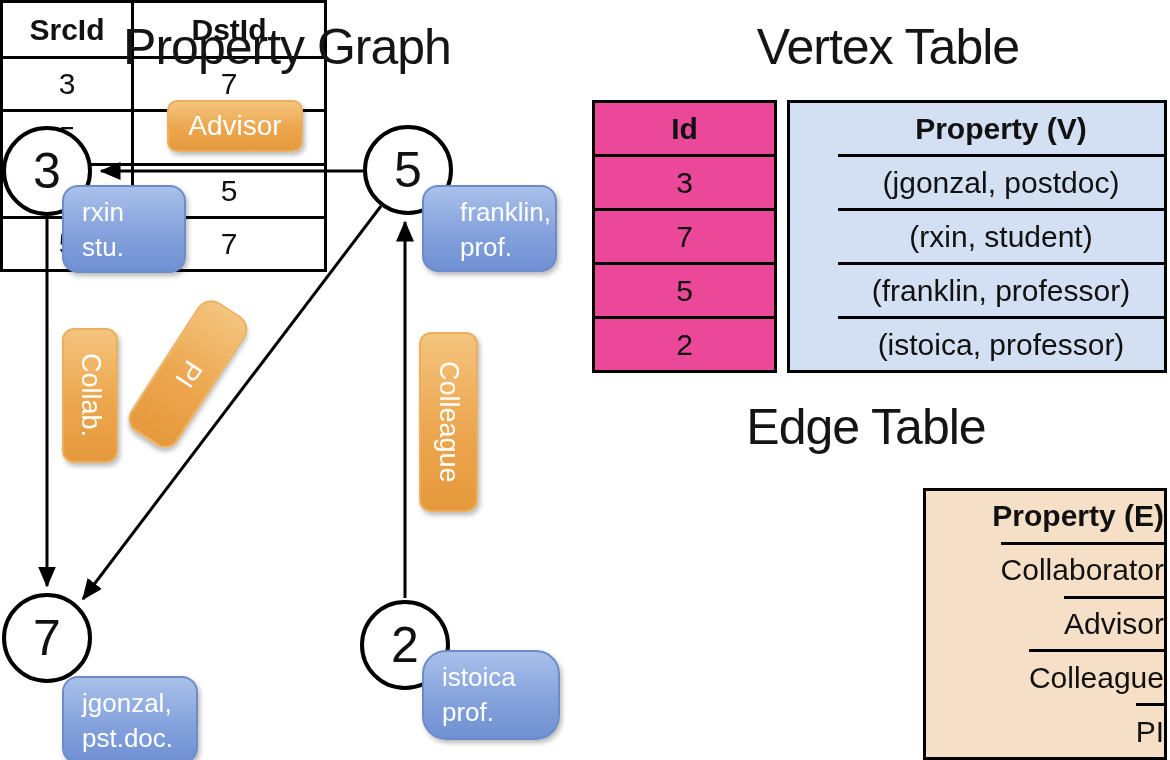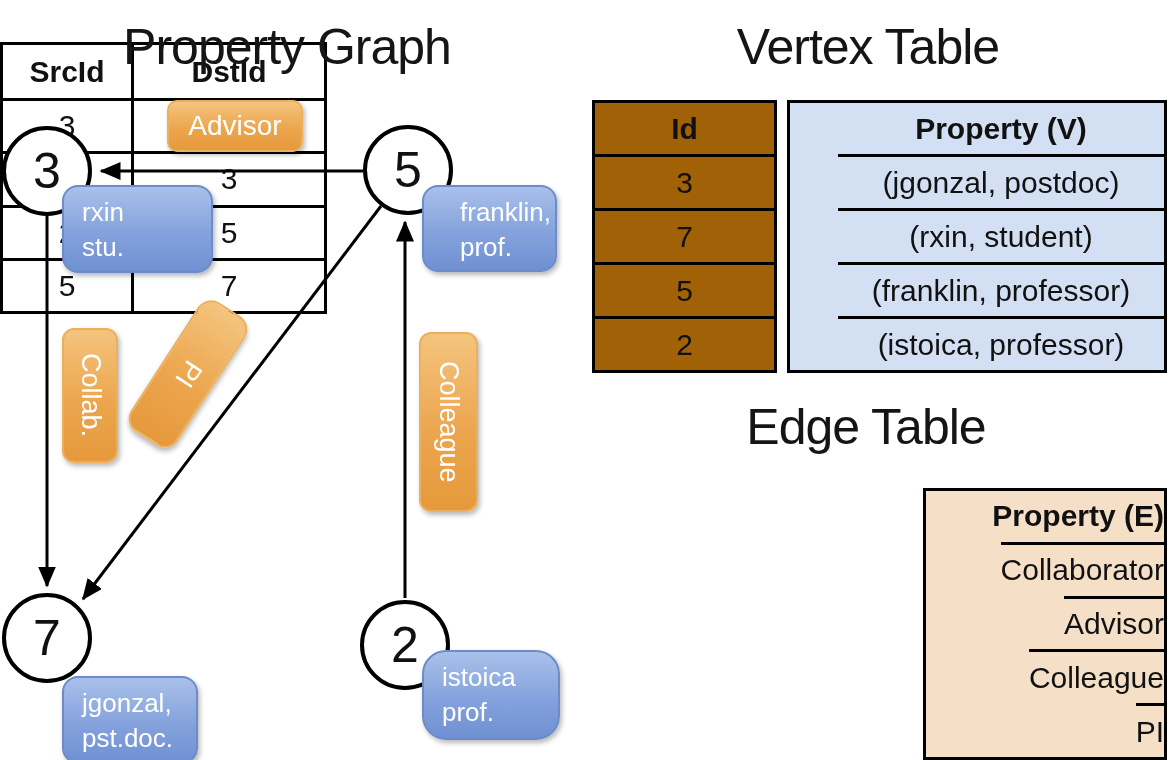--- a/index.html
+++ b/index.html
@@ -4,67 +4,67 @@
 <style>
   * { margin:0; padding:0; box-sizing:border-box; }
   html,body { background:#ffffff; }
   body { font-family:"Liberation Sans","DejaVu Sans",sans-serif; color:#111; }
   .canvas { position:relative; width:1170px; height:760px; background:#fff; overflow:hidden; }
 
   
   .big-title { position:absolute; text-align:center; font-size:50px; font-weight:400;
                letter-spacing:-1px; color:#151515; white-space:nowrap; }
   #t-graph  { left:37px;  top:18px; width:500px; }
-  #t-vertex { left:618px; top:18px; width:500px; }
+  #t-vertex { left:638px; top:18px; width:500px; }
   #t-edge   { left:616px; top:398px; width:500px; }
 
   
   svg.edges { position:absolute; left:0; top:0; z-index:1; }
   .node { position:absolute; width:90px; height:90px; border:4px solid #000; border-radius:50%;
           background:#fff; z-index:2; display:flex; align-items:center; justify-content:center;
           font-size:50px; font-weight:400; color:#111; }
   #node-3 { left:2px;   top:126px; }
   #node-5 { left:363px; top:125px; }
   #node-7 { left:2px;   top:593px; }
   #node-2 { left:360px; top:600px; }
 
   .vbox { position:absolute; z-index:3; border-radius:16px; color:#fff;
           background:linear-gradient(180deg,#a9c0ea 0%, #84a2dc 55%, #6f90d3 100%);
           border:2px solid #6d8cc7; box-shadow:2px 3px 5px rgba(0,0,0,0.28);
           padding:8px 0 0 18px; font-size:26px; line-height:35px; }
-  #box-rxin     { left:62px;  top:185px; width:151px; height:88px; }
+  #box-rxin     { left:62px;  top:185px; width:124px; height:88px; }
   #box-franklin { left:422px; top:185px; width:135px; height:87px;padding-left:36px; }
   #box-jgonzal  { left:62px;  top:676px; width:136px; height:88px; }
   #box-istoica  { left:422px; top:650px; width:138px; height:90px;border-radius:24px; }
   .vbox span { display:block; }
 
   .elabel { position:absolute; z-index:3; border-radius:10px; color:#fff;
             background:linear-gradient(180deg,#f4c47e 0%, #eca64e 55%, #e6993c 100%);
             border:2px solid #eab05e; box-shadow:2px 3px 5px rgba(0,0,0,0.28);
             display:flex; align-items:center; justify-content:center; font-size:27px; }
   #lbl-advisor   { left:167px; top:100px; width:136px; height:52px; font-size:28px; }
   #lbl-collab    { left:62px;  top:328px; width:56px;  height:135px; border-radius:12px; }
   #lbl-colleague { left:419px; top:332px; width:59px;  height:180px; border-radius:12px; }
   #lbl-pi        { left:160px; top:297px; width:56px;  height:154px; border-radius:16px;
                    transform:rotate(33deg); transform-origin:50% 50%; }
   .vert { writing-mode:vertical-rl; text-orientation:mixed; }
 
   
-  .tcol { position:absolute; border:3px solid #000; background:#a16207;
+  .tcol { position:absolute; border:3px solid #000; background:#ec4899;
           display:flex; flex-direction:column; }
   .tcol .cell { flex:1; display:flex; align-items:center; justify-content:center;
                 font-size:30px; border-top:3px solid #000; white-space:nowrap; }
   .tcol .cell:first-child { border-top:none; }
   .hdr { font-weight:bold; }
 
   #vt-id   { left:592px; top:100px; width:185px; height:273px; }
   #vt-prop { left:787px; top:100px; width:380px; height:273px; background:#d3dff2;padding-left:48px; }
 
   #et-ids  { left:588px; top:488px; width:327px; height:272px; border:3px solid #000;
-             background:#fff; display:grid; grid-template-columns:128px 1fr; grid-auto-rows:1fr;margin-top:42px; }
+             background:#fff; display:grid; grid-template-columns:128px 1fr; grid-auto-rows:1fr; }
   #et-ids .gcell { display:flex; align-items:center; justify-content:center; font-size:30px; }
   #et-ids .gcell.rt { border-top:3px solid #000; }
   #et-ids .gcell.c2 { border-left:3px solid #000; }
   #et-prop { left:923px; top:488px; width:244px; height:272px; background:#f5dfc7;align-items:flex-end; }
 </style>
 </head>
 <body>
 
 <div class="canvas">
 

